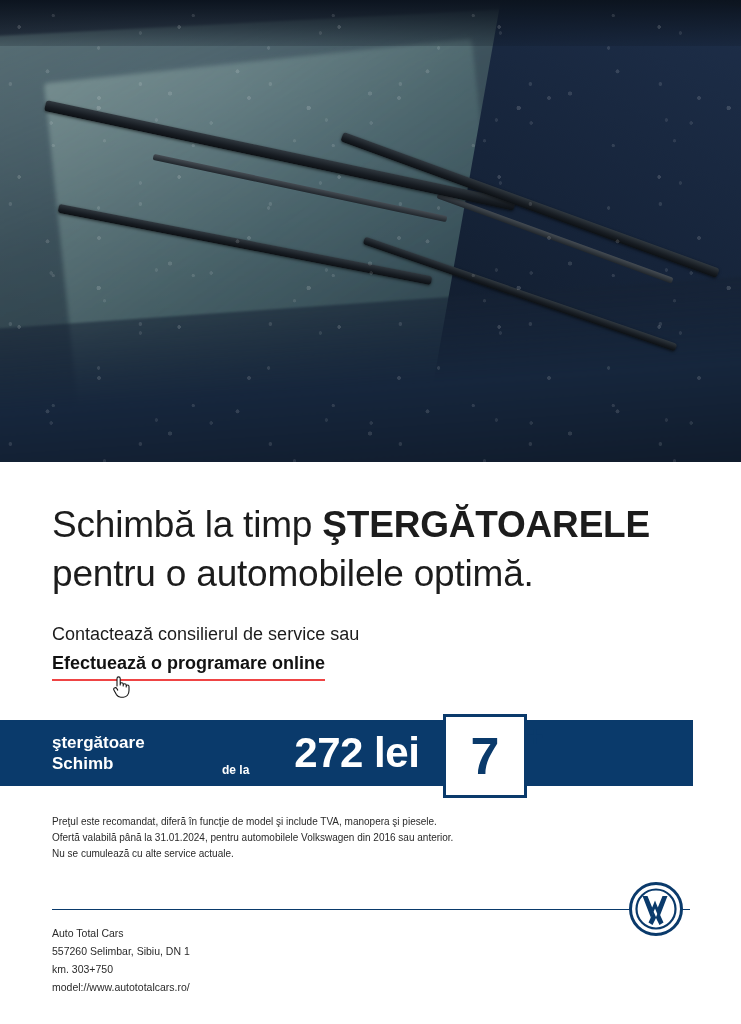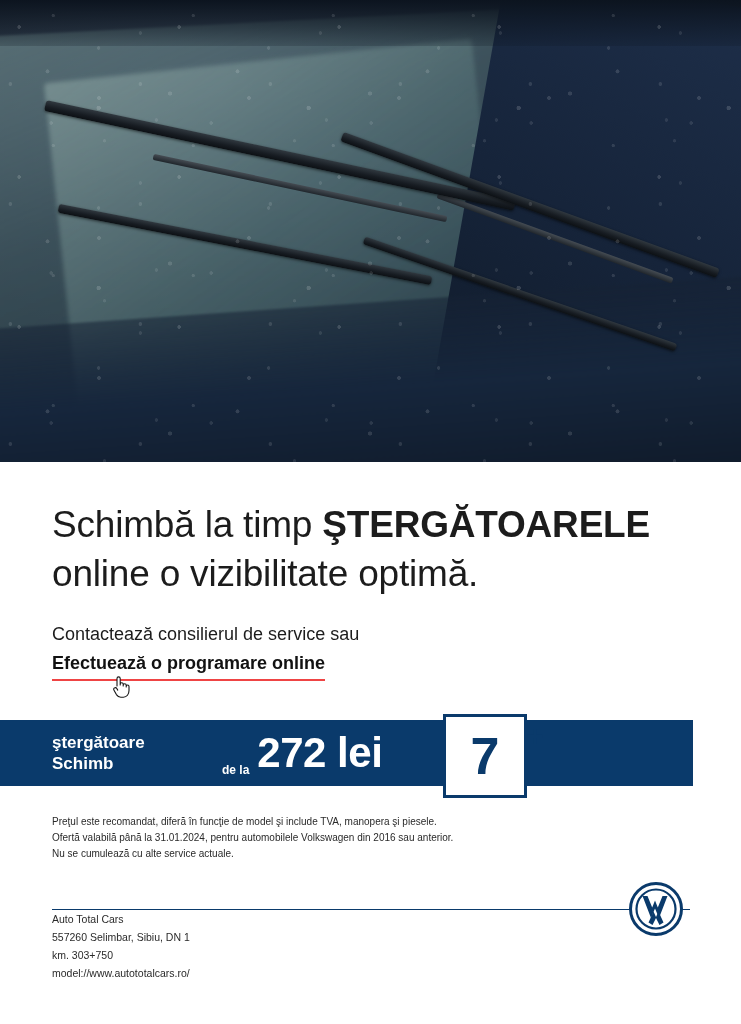--- a/index.html
+++ b/index.html
@@ -238,20 +238,21 @@
   .price-amount {
     color: #ffffff;
     font-size: 42px;
     font-weight: 700;
     letter-spacing: -0.5px;
   }
   .price-mid {
     display: flex;
     align-items: flex-end;
     flex: 1;
+    gap: 37px;
   }
   .badge-7plus {
     position: absolute;
     left: 443px;
     top: 714px;
     width: 78px;
     height: 78px;
     background: #ffffff;
     border: 3px solid #0a3a6b;
     display: flex;
@@ -300,21 +301,21 @@
     left: 628px;
     top: 419px;
     width: 56px;
     height: 56px;
   }
 
   
   .dealer {
     position: absolute;
     left: 52px;
-    top: 448px;
+    top: 462px;
     font-size: 10.5px;
     line-height: 1.72;
     color: #2a2a2a;
   }
   .dealer div { white-space: nowrap; }
 </style>
 </head>
 <body>
 
 <div class="page">
@@ -332,21 +333,21 @@
     <div class="wiper wiper-a2"></div>
     <div class="wiper wiper-b"></div>
     <div class="wiper wiper-b2"></div>
     <div class="drops"></div>
   </div>
 
   <div class="content">
 
     <h1 class="headline">
       <span>Schimbă la timp </span><b>ŞTERGĂTOARELE</b>
-      <span class="line2">online o vizibilitate optimă.</span>
+      <span class="line2">pentru o automobilele optimă.</span>
     </h1>
 
     <p class="subline">Contactează consilierul de service sau</p>
 
     <div class="cta-wrap">
       <a class="cta-link" href="#">Efectuează o programare online</a>
       <span class="cursor-icon">
         <svg viewBox="0 0 22 26" width="22" height="26" aria-hidden="true">
           <path d="M7 13 V5.5a1.6 1.6 0 0 1 3.2 0V12 M10.2 11.2a1.5 1.5 0 0 1 3 0V13 M13.2 12.2a1.5 1.5 0 0 1 3 0V14 M16.2 13.4a1.4 1.4 0 0 1 2.8 0v4.2c0 3.6-2.2 6.6-5.6 6.6h-2.6c-2.2 0-3.3-1-4.4-2.6L4 17.2c-.7-1-.2-2.1.8-2.4.8-.3 1.6.1 2 .8l.9 1.5" fill="#ffffff" stroke="#151515" stroke-width="1.1" stroke-linejoin="round" stroke-linecap="round"></path>
         </svg>

